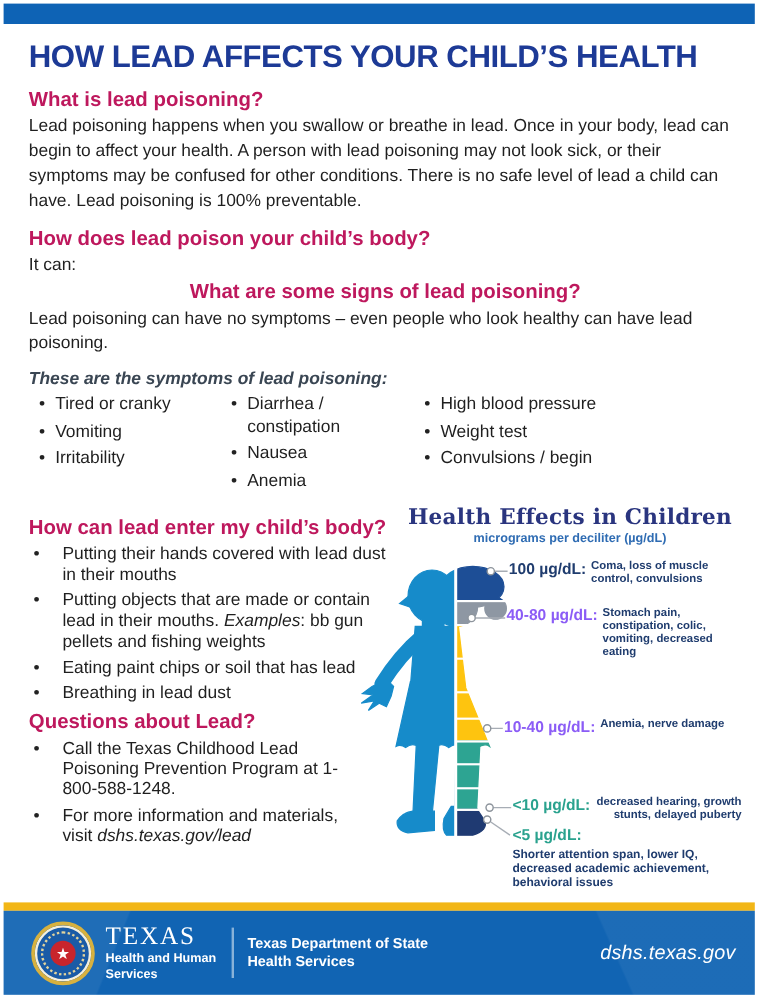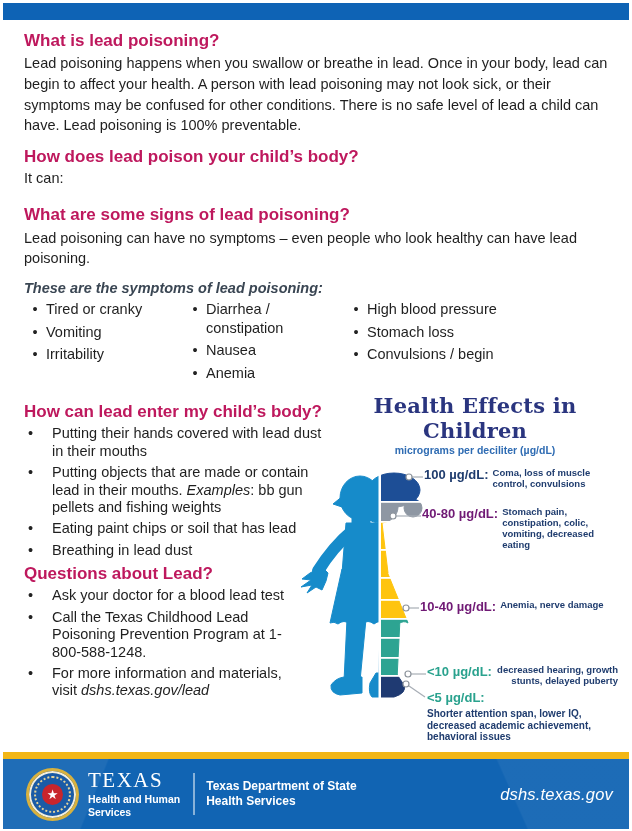--- a/index.html
+++ b/index.html
@@ -6,21 +6,21 @@
   .page{position:relative;width:632px;height:831px;background:#fff;overflow:hidden;
         font-family:"Liberation Sans",sans-serif;color:#1f1f1f;}
 
   .topbar{position:absolute;top:3px;left:3px;right:3px;height:17px;background:#0e63b5;}
 
   .content{position:absolute;top:20px;left:24px;right:14px;}
 
   h1.title{margin:13px 0 0 0;font-size:26px;line-height:1.12;font-weight:bold;
            color:#1d3a96;letter-spacing:-0.4px;}
   h2.sec{margin:10px 0 0 0;font-size:17px;font-weight:bold;color:#be185d;line-height:1.25;}
-  h2.mt2{margin-top:16px;}
+  h2.mt2{margin-top:2px;text-align:center;}
   p.body{margin:2px 0 0 0;font-size:14.5px;line-height:1.43;color:#1f1f1f;max-width:592px;}
 
   .itcan{margin-top:2px;font-size:14.5px;line-height:1.3;}
 
   ul.blist{list-style:none;margin:1px 0 0 0;padding:0;}
   ul.blist li{display:flex;font-size:14.5px;line-height:1.32;margin-bottom:2px;}
   ul.blist li::before{content:"•";flex:none;width:22px;text-align:center;color:#222;}
   .twocol{display:flex;margin-top:1px;}
   .twocol .c1{width:284px;padding-left:6px;}
   .twocol .c2{flex:1;}
@@ -32,30 +32,30 @@
   .cols{display:flex;margin-top:5px;}
   .col-left{width:308px;}
   .col-right{flex:1;position:relative;}
 
   ul.hang{list-style:none;margin:3px 0 0 0;padding:0;}
   ul.hang li{display:flex;font-size:14.5px;line-height:1.2;margin-bottom:4px;}
   ul.hang li::before{content:"•";flex:none;width:28px;padding-left:4px;box-sizing:border-box;color:#222;}
   ul.hang li .txt{flex:1;}
 
   
-  .chart-title{font-family:"DejaVu Serif",serif;font-weight:bold;font-size:21px;
+  .chart-title{font-family:"DejaVu Serif",serif;font-weight:bold;font-size:18px;
                color:#2a357f;text-align:center;margin-top:2px;letter-spacing:0.2px;}
   .chart-subtitle{font-size:10.5px;font-weight:bold;color:#2f6cb3;text-align:center;margin-top:1px;}
   .figwrap{position:relative;height:276px;margin-top:8px;}
   .girl-svg{position:absolute;left:-32px;top:7px;}
   .callout-svg{position:absolute;left:0;top:0;}
   .lvl{position:absolute;display:flex;gap:4px;align-items:flex-start;}
   .lvl .dose{font-size:13px;font-weight:bold;white-space:nowrap;line-height:1.1;}
   .lvl .desc{font-size:9.5px;font-weight:bold;color:#1f3c6e;line-height:1.15;}
-  .dose.navy{color:#1f3c6e;} .dose.orange{color:#701a75;} .dose.teal{color:#2aa28e;}
+  .dose.navy{color:#1f3c6e;} .dose.orange{color:#8b5cf6;} .dose.teal{color:#2aa28e;}
   .lvl-100{left:92px;top:4px;}   .lvl-100 .desc{max-width:152px;}
   .lvl-4080{left:90px;top:43px;} .lvl-4080 .desc{max-width:168px;}
   .lvl-1040{left:88px;top:136px;}.lvl-1040 .desc{white-space:nowrap;}
   .lvl-10{left:95px;top:201px;text-align:right;}  .lvl-10 .desc{max-width:170px;}
   .lvl-5{left:95px;top:224px;display:block;}
   .lvl-5 .desc{max-width:196px;margin-top:2px;font-size:10px;}
 
   
   .goldbar{position:absolute;left:3px;right:3px;bottom:72px;height:7px;background:#f2b616;}
   .footer{position:absolute;left:3px;right:3px;bottom:2px;height:70px;background:#1164b3;
@@ -76,20 +76,21 @@
   .dept{font-size:12px;font-weight:bold;line-height:1.25;}
   .furl{margin-left:auto;font-size:16.5px;font-weight:normal;font-style:italic;letter-spacing:0.2px;}
 </style>
 </head>
 <body>
 
 <div class="page">
   <div class="topbar"></div>
 
   <div class="content">
+    <h1 class="title">HOW LEAD AFFECTS YOUR CHILD’S HEALTH</h1>
 
     <h2 class="sec">What is lead poisoning?</h2>
     <p class="body">Lead poisoning happens when you swallow or breathe in lead. Once in your body, lead can begin to affect your health. A person with lead poisoning may not look sick, or their symptoms may be confused for other conditions. There is no safe level of lead a child can have. Lead poisoning is 100% preventable.</p>
 
     <h2 class="sec">How does lead poison your child’s body?</h2>
     <div class="itcan">It can:</div>
 
     <h2 class="sec mt2">What are some signs of lead poisoning?</h2>
     <p class="body">Lead poisoning can have no symptoms – even people who look healthy can have lead poisoning.</p>
 
@@ -115,21 +116,21 @@
           </li>
         <li>
             <span class="txt">Anemia</span>
           </li>
       </ul>
       <ul class="blist">
         <li>
             <span class="txt">High blood pressure</span>
           </li>
         <li>
-            <span class="txt">Stomach loss</span>
+            <span class="txt">Weight test</span>
           </li>
         <li>
             <span class="txt">Convulsions / begin</span>
           </li>
       </ul>
     </div>
 
     <div class="cols">
       <div class="col-left">
         <h2 class="sec" style="margin-top:10px;">How can lead enter my child’s body?</h2>
@@ -142,23 +143,20 @@
             </li>
           <li>
               <span class="txt"><span>Eating paint chips or soil that has lead</span><em></em><span></span></span>
             </li>
           <li>
               <span class="txt"><span>Breathing in lead dust</span><em></em><span></span></span>
             </li>
         </ul>
         <h2 class="sec" style="margin-top:4px;">Questions about Lead?</h2>
         <ul class="hang">
-          <li>
-              <span class="txt"><span>Ask your doctor for a blood lead test</span><em></em><span></span></span>
-            </li>
           <li>
               <span class="txt" style="max-width:230px;"><span>Call the Texas Childhood Lead Poisoning Prevention Program at 1-800-588-1248.</span><em></em><span></span></span>
             </li>
           <li>
               <span class="txt" style="max-width:250px;"><span>For more information and materials, visit </span><em>dshs.texas.gov/lead</em><span></span></span>
             </li>
         </ul>
       </div>
 
       <div class="col-right">

